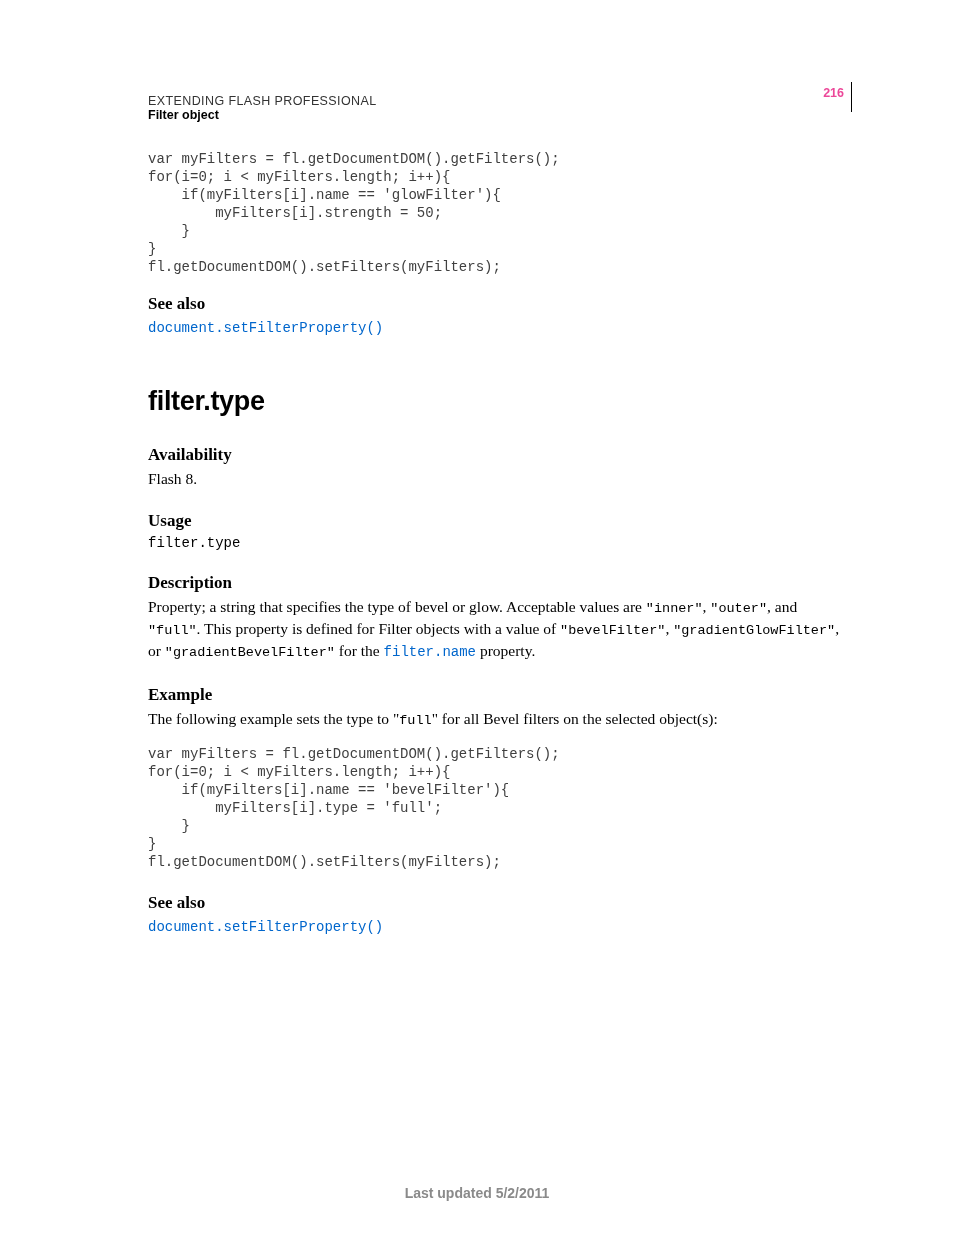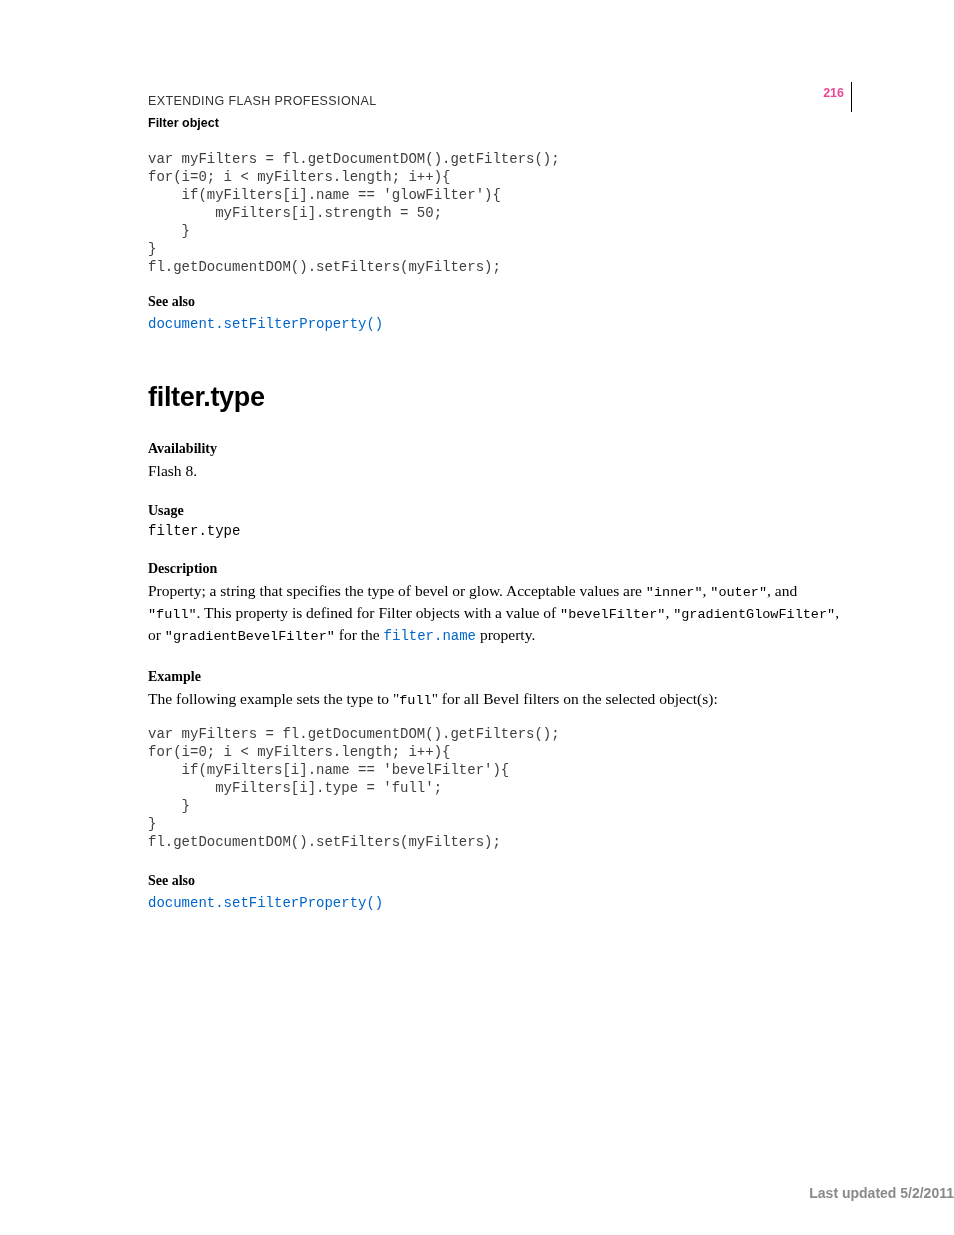--- a/index.html
+++ b/index.html
@@ -26,21 +26,21 @@
   }
   .running-head .line1 {
     font-size: 12.5px;
     letter-spacing: 0.4px;
     color: #333;
   }
   .running-head .line2 {
     font-size: 12.5px;
     font-weight: 700;
     color: #000;
-    margin-top: 8px;
+    margin-top: 0;
   }
   .page-number {
     position: absolute;
     top: 86px;
     right: 110px;
     font-family: "Myriad Pro", "Helvetica Neue", Arial, sans-serif;
     font-size: 12.5px;
     font-weight: 700;
     color: #ec4899;
   }
@@ -62,21 +62,21 @@
     font-family: "Courier New", Courier, monospace;
     font-size: 14px;
     line-height: 18px;
     margin: 0 0 18px 0;
     white-space: pre;
     color: #404040;
   }
   .subhead {
     font-family: "Minion Pro", "Times New Roman", Georgia, serif;
     font-weight: 700;
-    font-size: 14px;
+    font-size: 17px;
     margin: 0 0 4px 0;
     color: #000;
   }
   .link {
     font-family: "Courier New", Courier, monospace;
     font-size: 14px;
     color: #0066cc;
     margin-top: 12px;
   }
   h2.section-title {
@@ -102,21 +102,21 @@
   }
   .inline-code {
     font-family: "Courier New", Courier, monospace;
     font-size: 13.5px;
   }
   .footer {
     position: absolute;
     bottom: 34px;
     left: 0;
     width: 100%;
-    text-align: right;
+    text-align: center;
     font-family: "Myriad Pro", "Helvetica Neue", Arial, sans-serif;
     font-size: 14px;
     font-weight: 600;
     color: #8a8a8a;
   }
   .block { margin-bottom: 22px; }
 </style>
 </head>
 <body>
 

